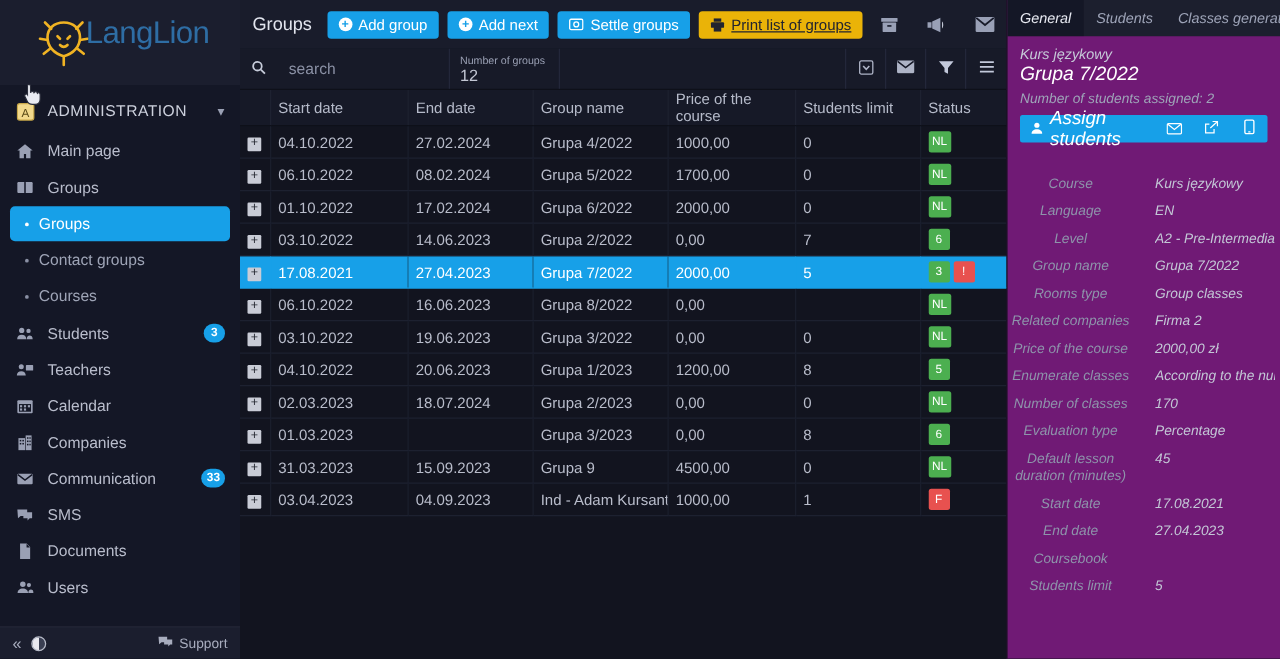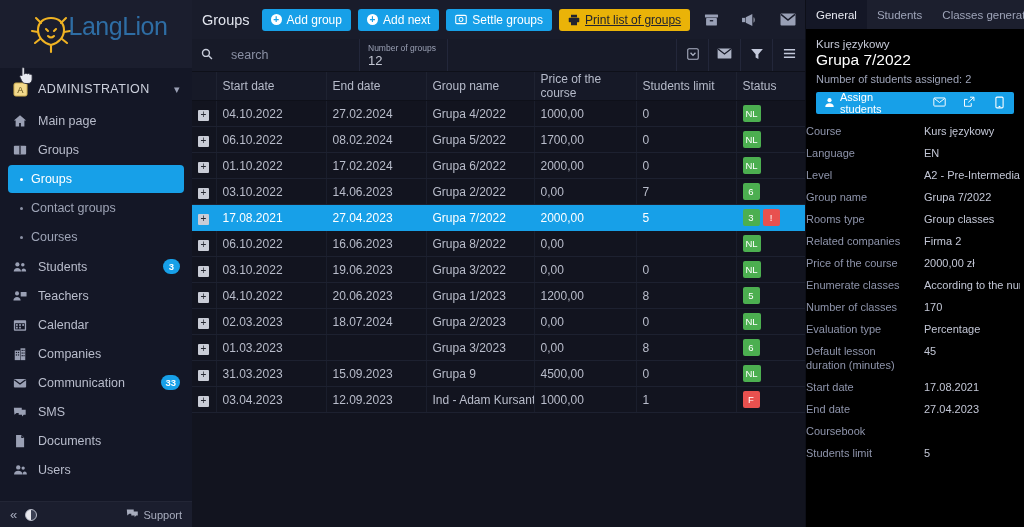--- a/index.html
+++ b/index.html
@@ -153,45 +153,46 @@
     min-width:17px; height:17px; padding:0 3px;
     border-radius:2px; font-size:9.5px; color:#ffffff; margin-right:3px;
     vertical-align:middle;
   }
   .stat-green { background:#4caf50; }
   .stat-red { background:#e8514f; }
 
   
   .right {
     width:219px; flex:none; height:527px;
-    background:#000000; display:flex; flex-direction:column;
+    background:#701a75; display:flex; flex-direction:column;
     border-left:1px solid #0d0f18;
+    font-style:italic;
   }
   .tabs { height:29px; display:flex; align-items:stretch; background:#1c1f2e; overflow:hidden; flex:none;}
   .tab {
     display:flex; align-items:center; padding:0 10px;
     font-size:11.5px; color:#9ea4b8; cursor:pointer; white-space:nowrap;
   }
   .tab.active { background:#141726; color:#e8eaf2; }
   .panel-head { padding:9px 10px 0 10px; }
   .ph-course { font-size:11.5px; color:#c6cad8; }
   .ph-group { font-size:15.5px; color:#ffffff; margin-top:1px; }
   .ph-assigned { font-size:11px; color:#9ea4b8; margin-top:4px; }
   .action-bar {
     display:flex; align-items:center; background:#17a0e8;
-    height:22px; margin:7px 10px 0 10px; border-radius:2px;
-    color:#fff; font-size:11px; cursor:pointer;
+    height:22px; margin:7px 10px 16px 10px; border-radius:2px;
+    color:#fff; font-size:15px; cursor:pointer;
   }
   .ab-main { display:flex; align-items:center; gap:5px; padding:0 8px; flex:1; }
   .ab-ico { width:30px; display:flex; align-items:center; justify-content:center; cursor:pointer; }
 
   .details { margin-top:10px; padding:0 4px 0 0; }
   .drow { display:flex; align-items:flex-start; margin-bottom:8px; }
   .dlabel {
-    width:118px; text-align:left; padding-right:17px;
+    width:118px; text-align:center; padding-right:17px;
     font-size:11px; color:#8e94ab; line-height:14px;
   }
   .dval { flex:1; font-size:11px; color:#c3c7d6; line-height:14px; white-space:nowrap; overflow:hidden;}
 </style>
 </head>
 <body>
 
 <div class="app">
 
   <aside class="sidebar">
@@ -628,21 +629,21 @@
               <td>15.09.2023</td>
               <td>Grupa 9</td>
               <td>4500,00</td>
               <td>0</td>
               <td><span class="stat stat-green">NL</span></td>
               <td></td>
             </tr>
             <tr>
               <td class="col-exp"><span class="expander">+</span></td>
               <td>03.04.2023</td>
-              <td>12.09.2023</td>
+              <td>04.09.2023</td>
               <td>Ind - Adam Kursant</td>
               <td>1000,00</td>
               <td>1</td>
               <td><span class="stat stat-red">F</span></td>
               <td></td>
             </tr>
           </tbody>
       </table>
     </div>
   </section>

